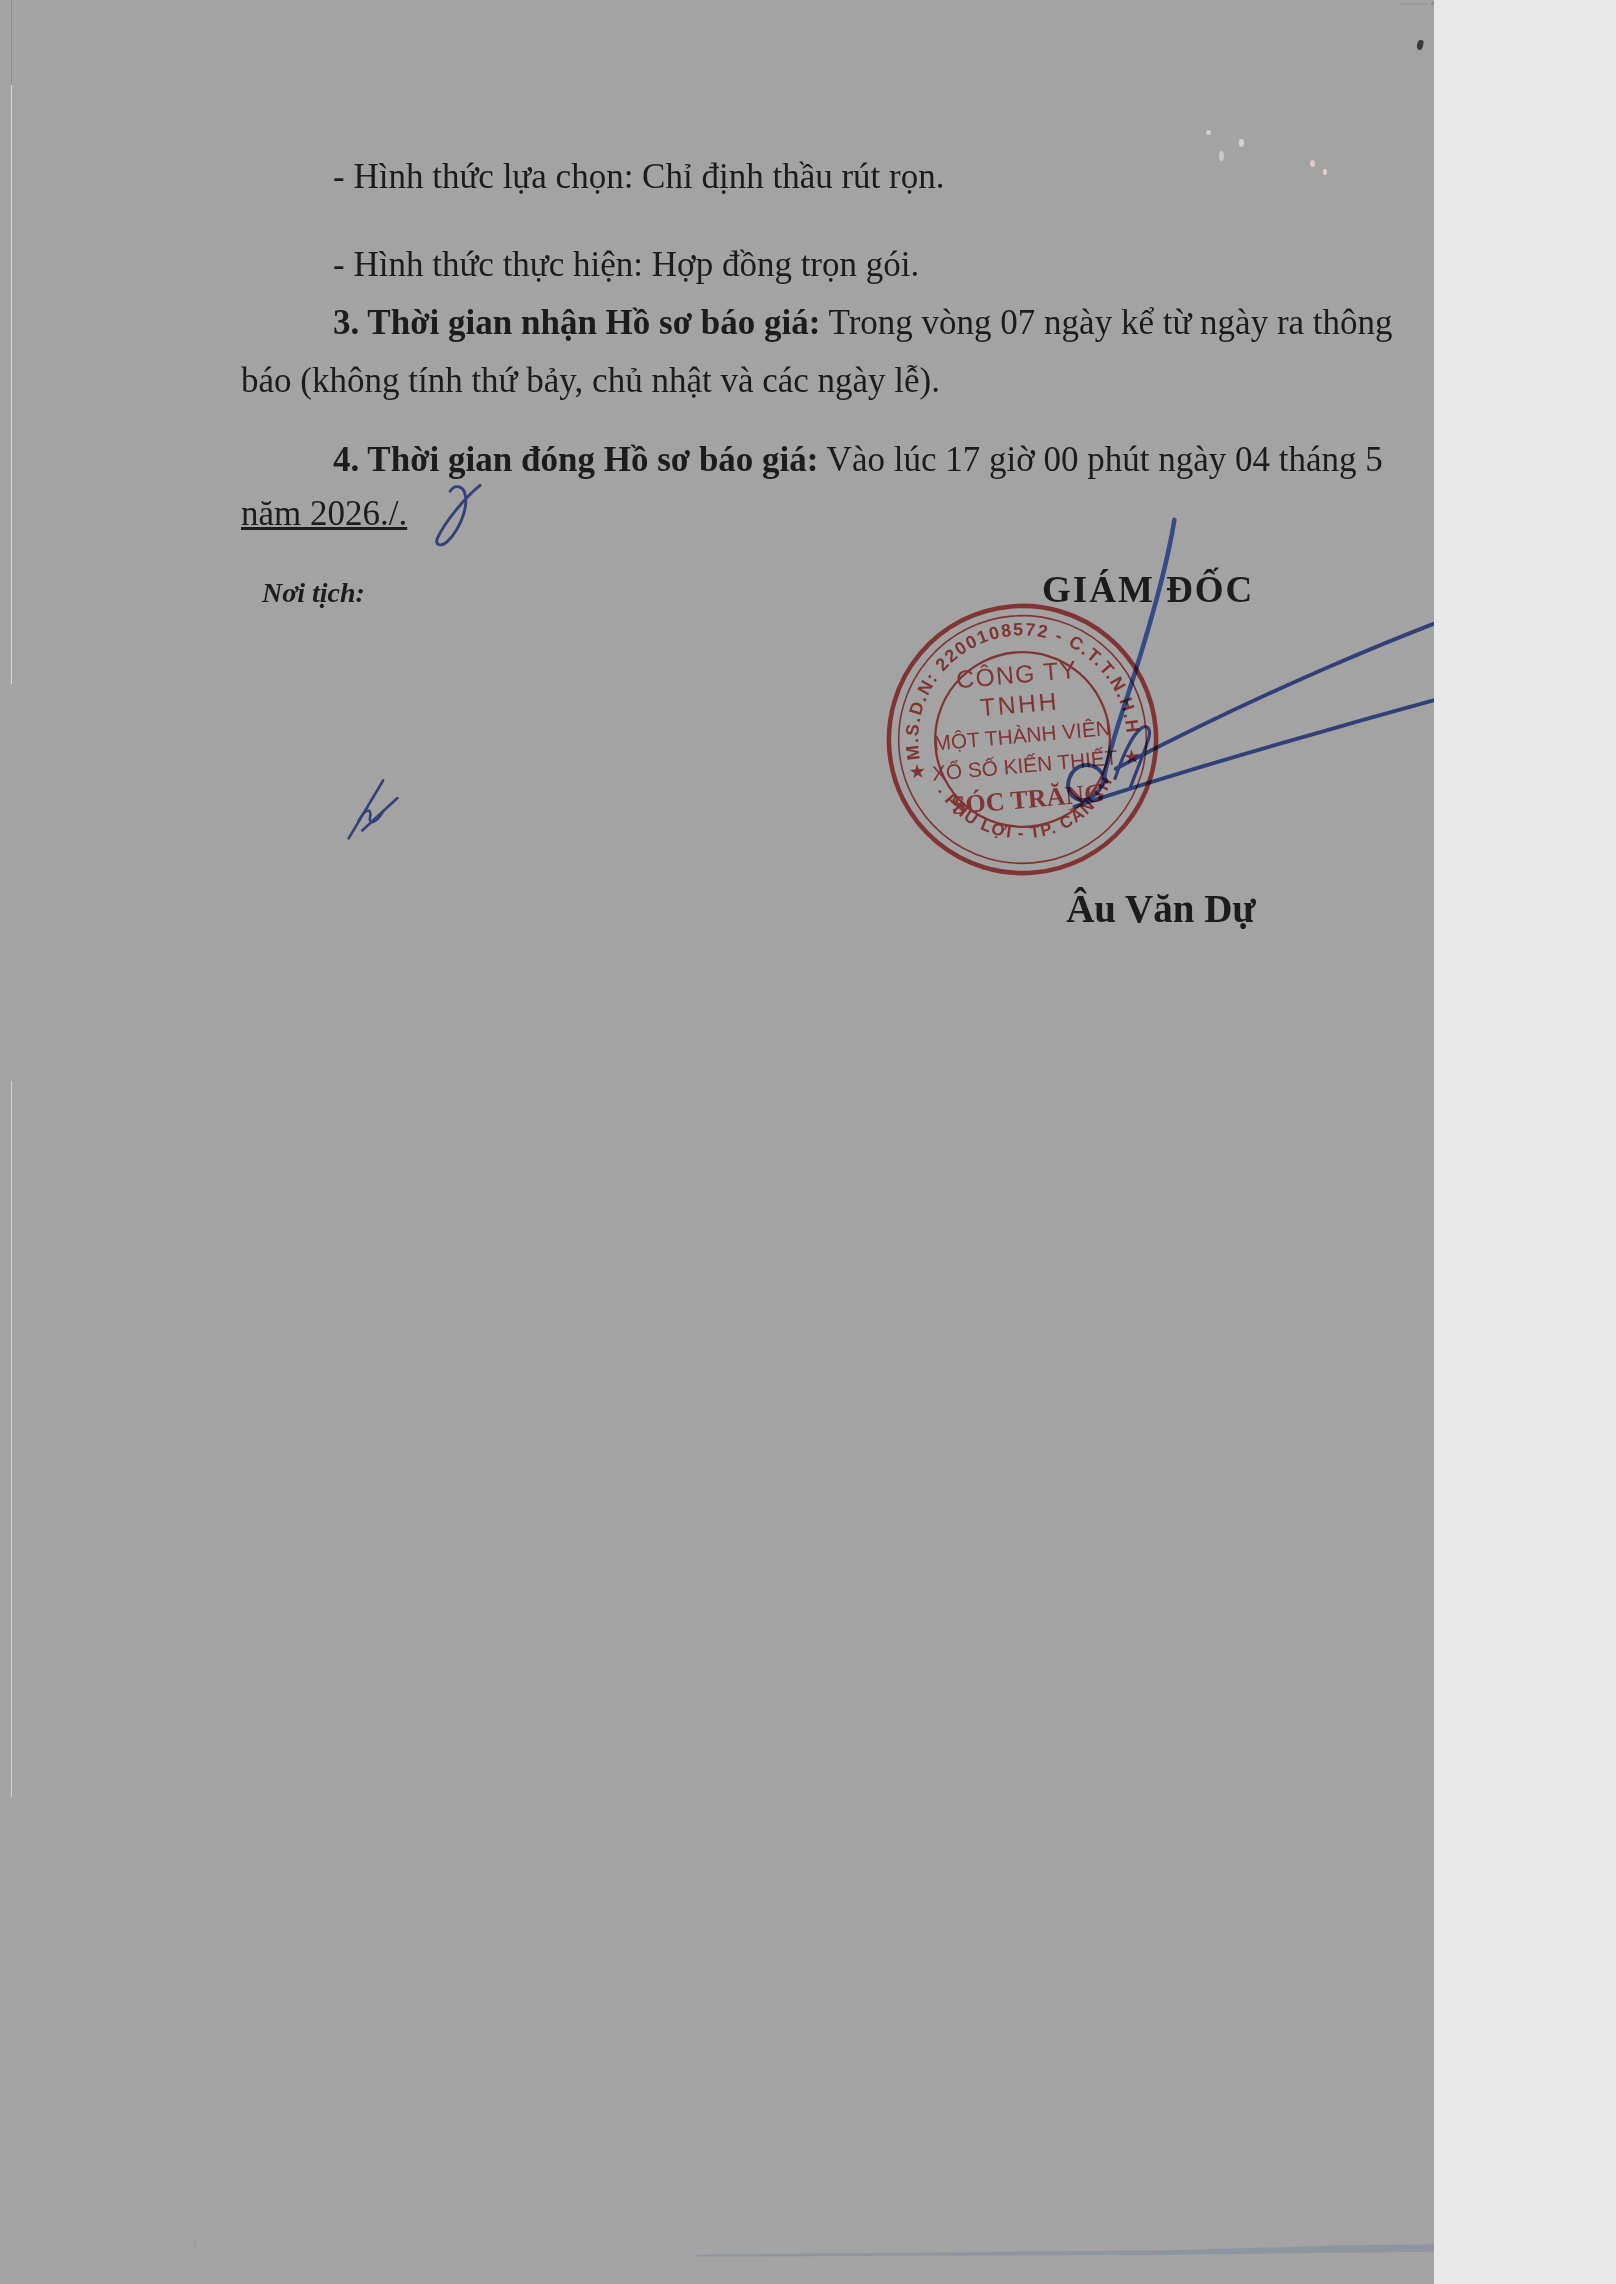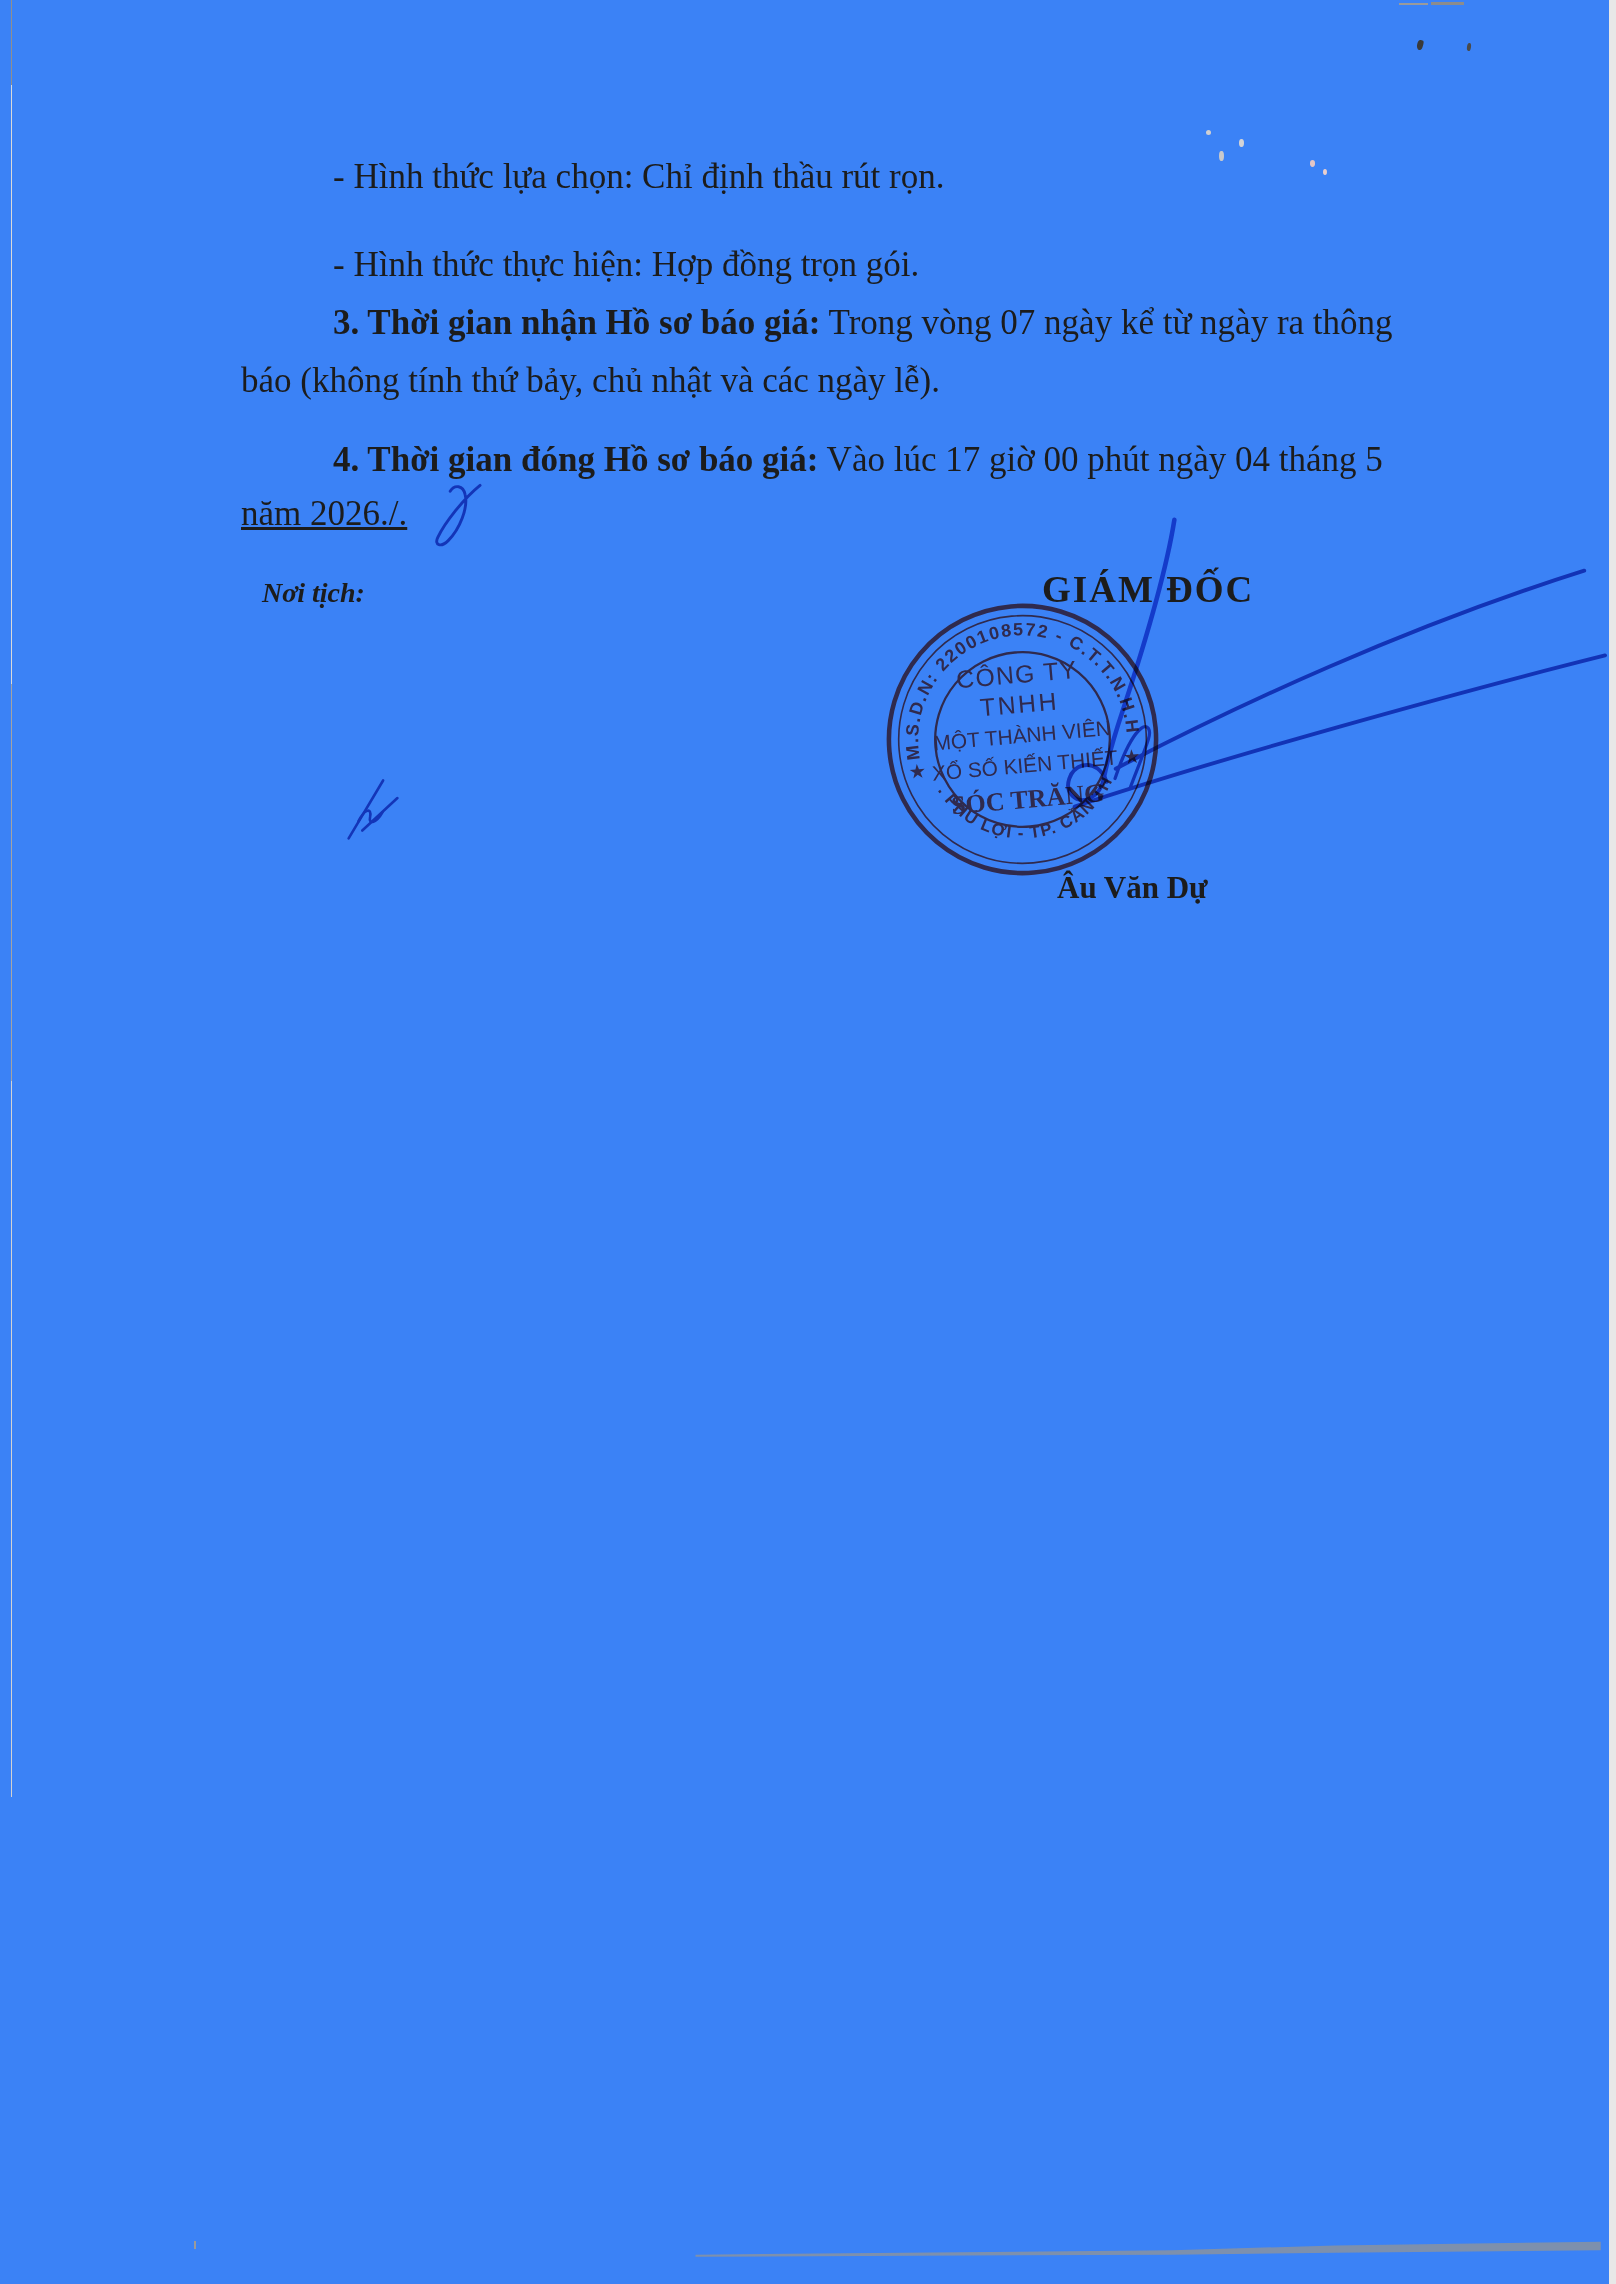--- a/index.html
+++ b/index.html
@@ -1,29 +1,29 @@
 <!DOCTYPE html>
 <html style="font-size:10.4px"><head>
 <meta charset="utf-8">
 <style>
   html,body{margin:0;padding:0;background:#e8e8e8;}
   .page{
     position:relative;
-    width:1609px;height:2284px;
-    background:#3b82f6;
+    width:1434px;height:2284px;
+    background:#a3a3a3;
     overflow:hidden;
     font-family:"Liberation Serif","DejaVu Serif",serif;
     color:#1c1c1c;
   }
   .line{position:absolute;white-space:nowrap;font-size:35px;line-height:1.25;color:#1c1c1c;}
   .line b{font-weight:bold;}
   .recip-head{position:absolute;font-size:28px;font-weight:bold;font-style:italic;white-space:nowrap;}
   .recip-list{position:absolute;font-size:27px;line-height:36px;white-space:nowrap;}
   .sig-title{position:absolute;font-size:37px;font-weight:bold;letter-spacing:2px;white-space:nowrap;text-align:left;width:221px;}
-  .sig-name{position:absolute;font-size:31px;font-weight:bold;white-space:nowrap;text-align:left;width:208px;}
+  .sig-name{position:absolute;font-size:39px;font-weight:bold;white-space:nowrap;text-align:center;width:208px;margin-top:16px;}
   .stamp-svg{position:absolute;left:885px;top:602px;width:275px;height:275px;transform:rotate(-5deg);opacity:.92;mix-blend-mode:multiply;}
   .sig-svg{position:absolute;mix-blend-mode:multiply;}
   .edge-line{position:absolute;left:11px;width:1.3px;}
   .artifact{position:absolute;}
 </style>
 </head>
 <body>
 
 <div class="page">
 

